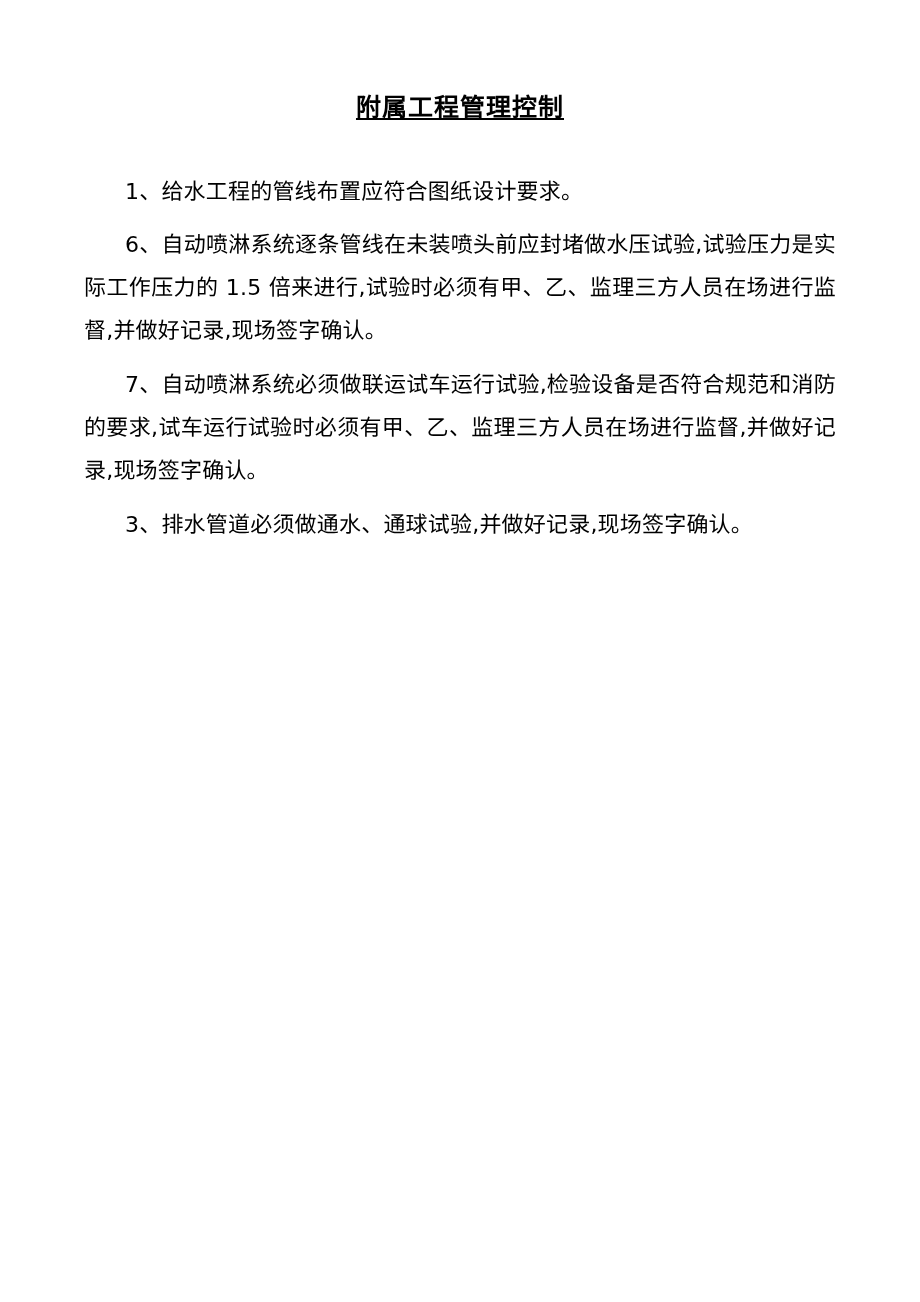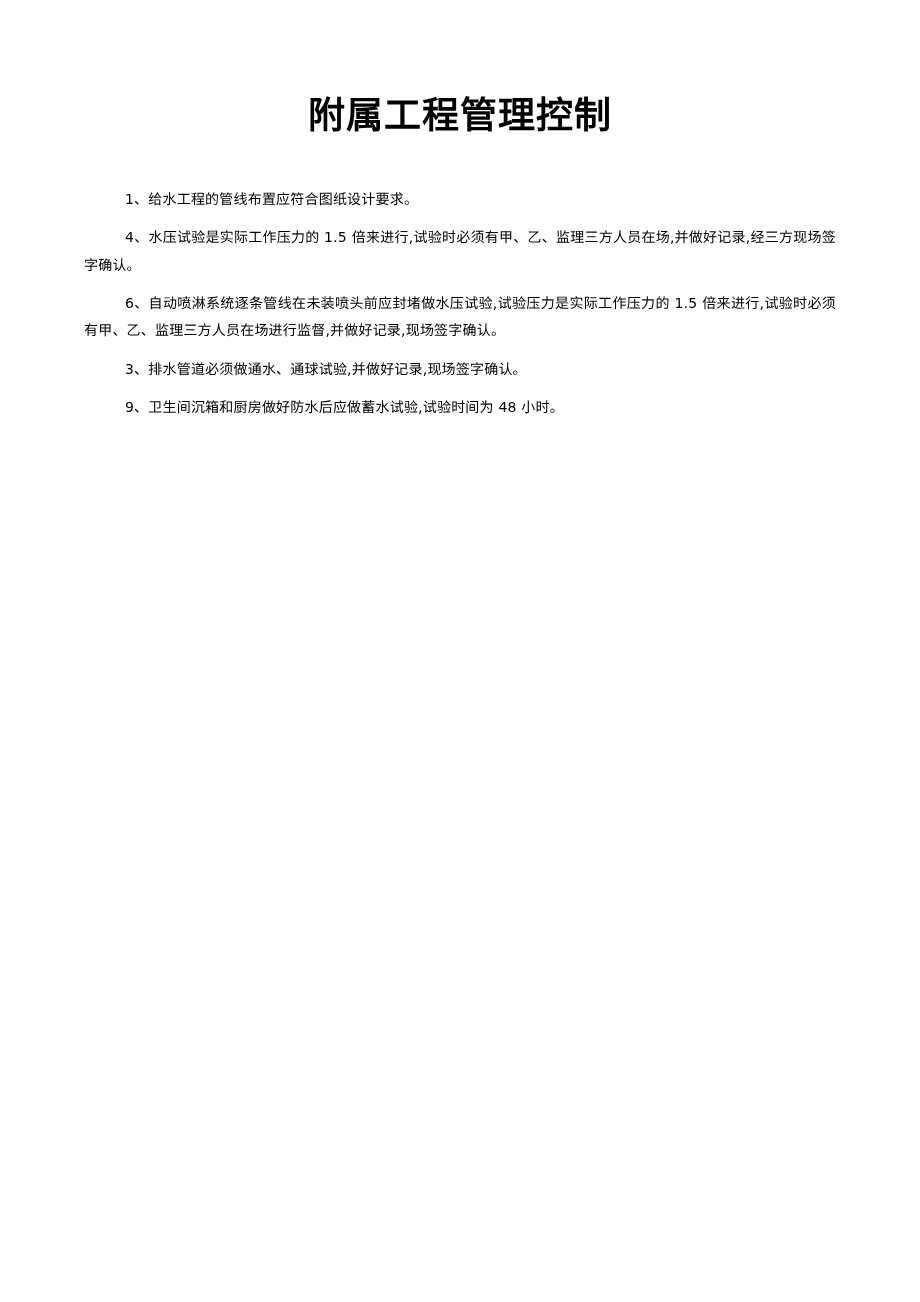--- a/index.html
+++ b/index.html
@@ -16,47 +16,47 @@
   }
   .page {
     position: relative;
     width: 920px;
     height: 1302px;
     box-sizing: border-box;
     padding: 92px 84px 0 84px;
   }
   .doc-title {
     text-align: center;
-    font-size: 37px;
+    font-size: 25px;
     font-weight: bold;
     letter-spacing: 1px;
     line-height: 1.3;
     margin: 0 0 46px 0;
     font-family: "DejaVu Sans", "Liberation Sans", sans-serif;
+    text-decoration: underline;
   }
   .para {
-    font-size: 14px;
+    font-size: 22px;
     line-height: 1.95;
     text-align: justify;
     text-justify: inter-ideograph;
     margin: 5px 0 11px 0;
     text-indent: 41px;
     letter-spacing: 0.2px;
     font-family: "DejaVu Sans", "Liberation Sans", sans-serif;
   }
   .para:last-child {
     margin-bottom: 0;
   }
 </style>
 </head>
 <body>
 
 <div class="page">
 
   <h1 class="doc-title">附属工程管理控制</h1>
 
   <p class="para">1、给水工程的管线布置应符合图纸设计要求。</p>
-  <p class="para">4、水压试验是实际工作压力的 1.5 倍来进行,试验时必须有甲、乙、监理三方人员在场,并做好记录,经三方现场签字确认。</p>
   <p class="para">6、自动喷淋系统逐条管线在未装喷头前应封堵做水压试验,试验压力是实际工作压力的 1.5 倍来进行,试验时必须有甲、乙、监理三方人员在场进行监督,并做好记录,现场签字确认。</p>
+  <p class="para">7、自动喷淋系统必须做联运试车运行试验,检验设备是否符合规范和消防的要求,试车运行试验时必须有甲、乙、监理三方人员在场进行监督,并做好记录,现场签字确认。</p>
   <p class="para">3、排水管道必须做通水、通球试验,并做好记录,现场签字确认。</p>
-  <p class="para">9、卫生间沉箱和厨房做好防水后应做蓄水试验,试验时间为 48 小时。</p>
 
 </div>
 
 </body></html>

